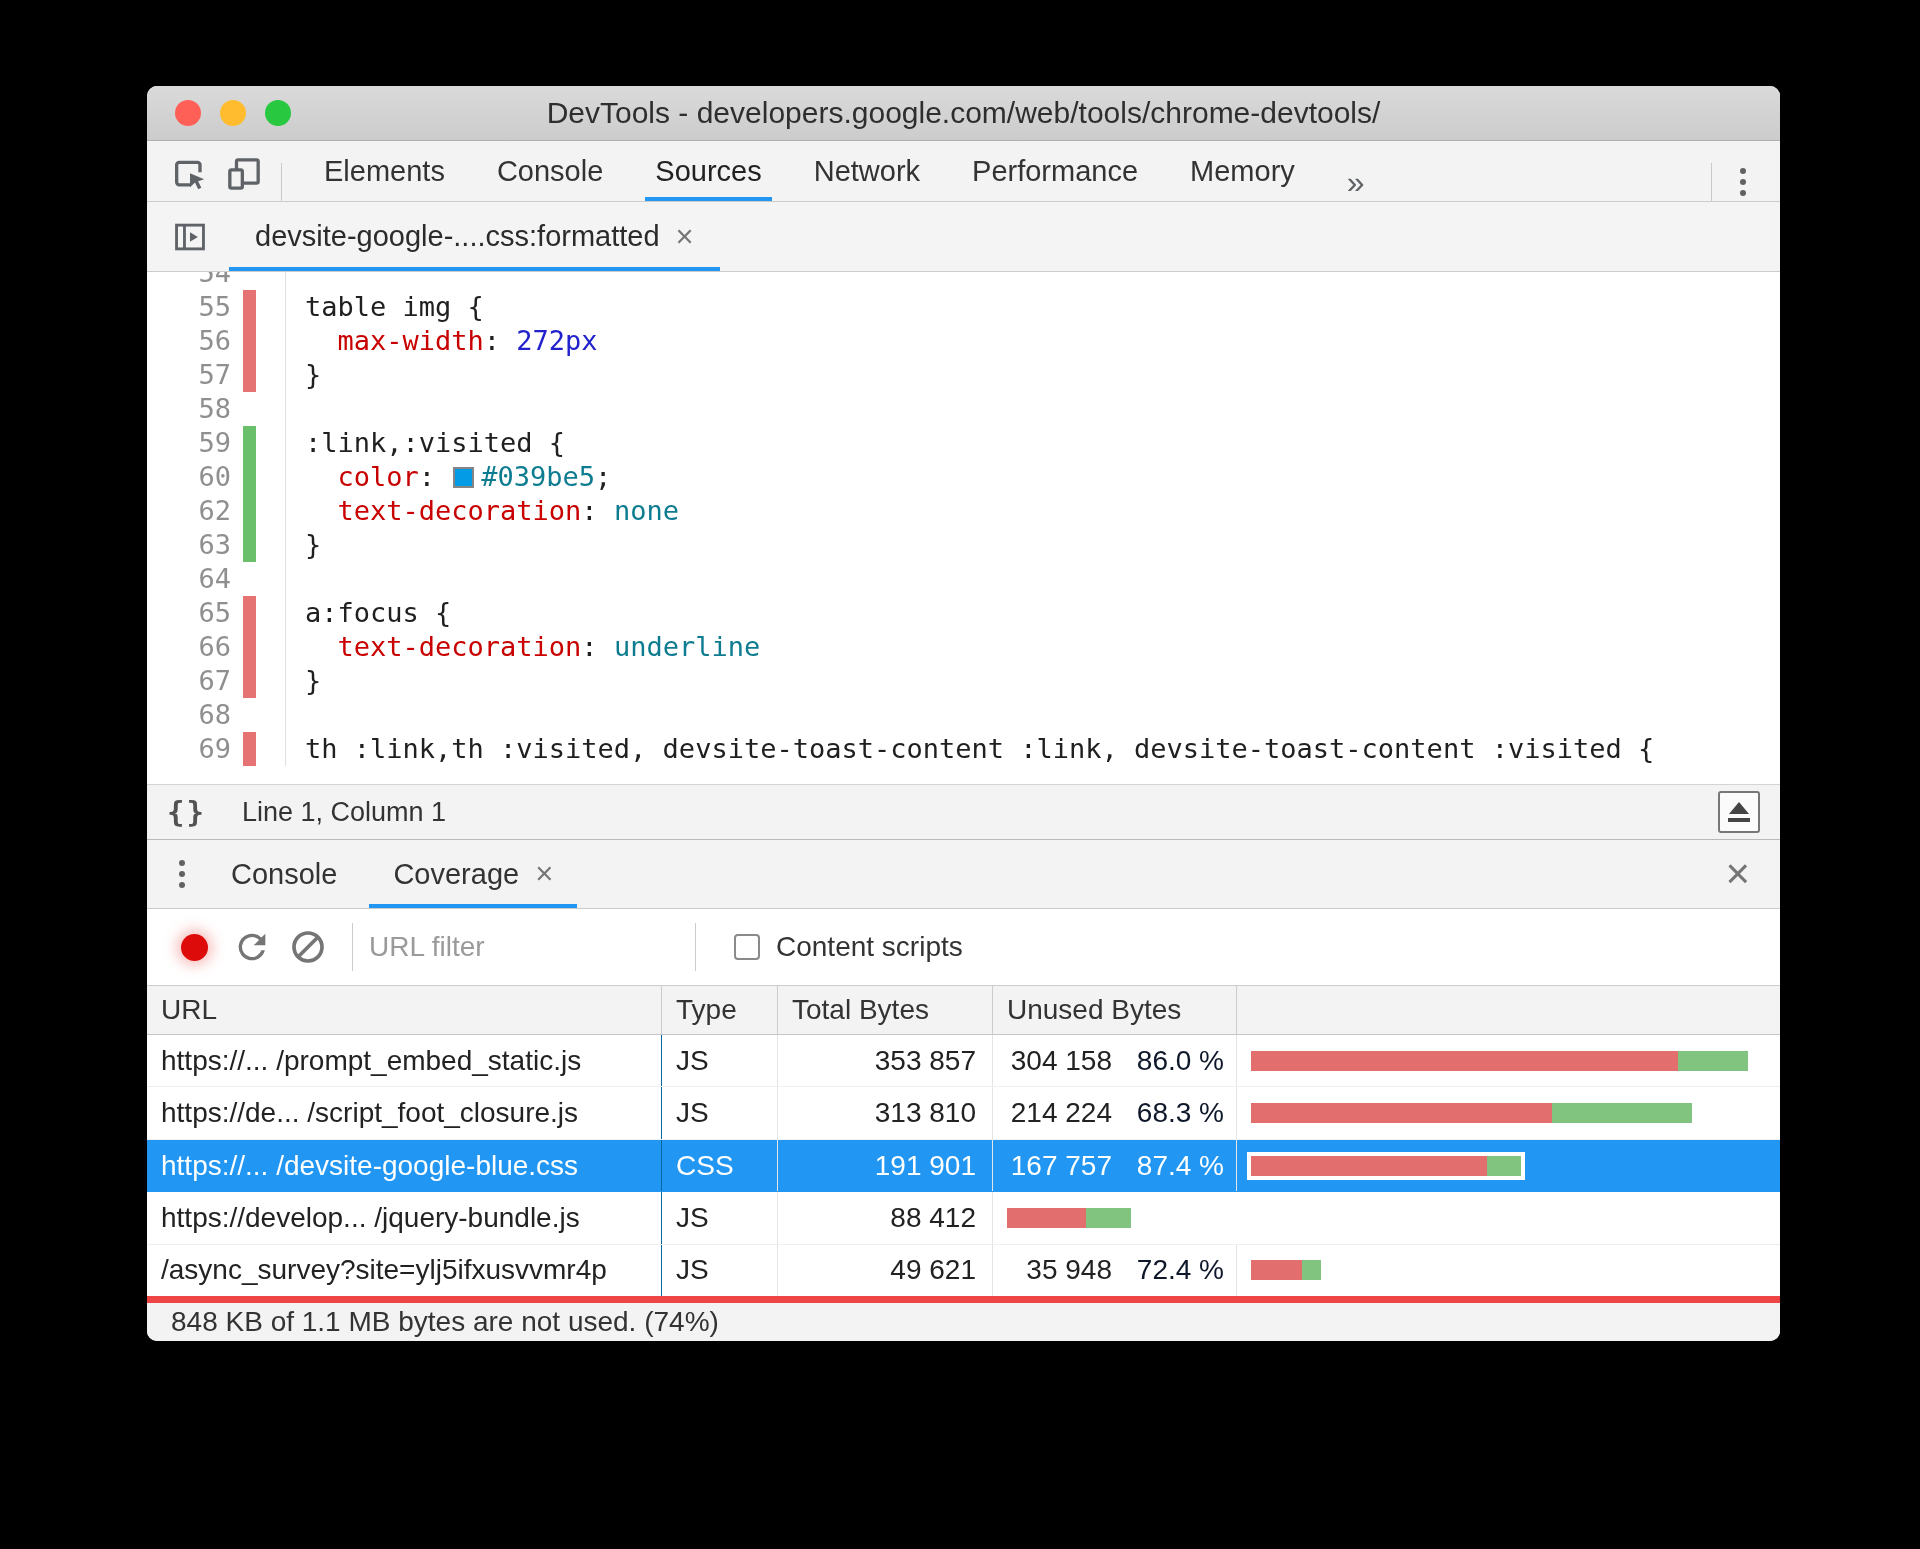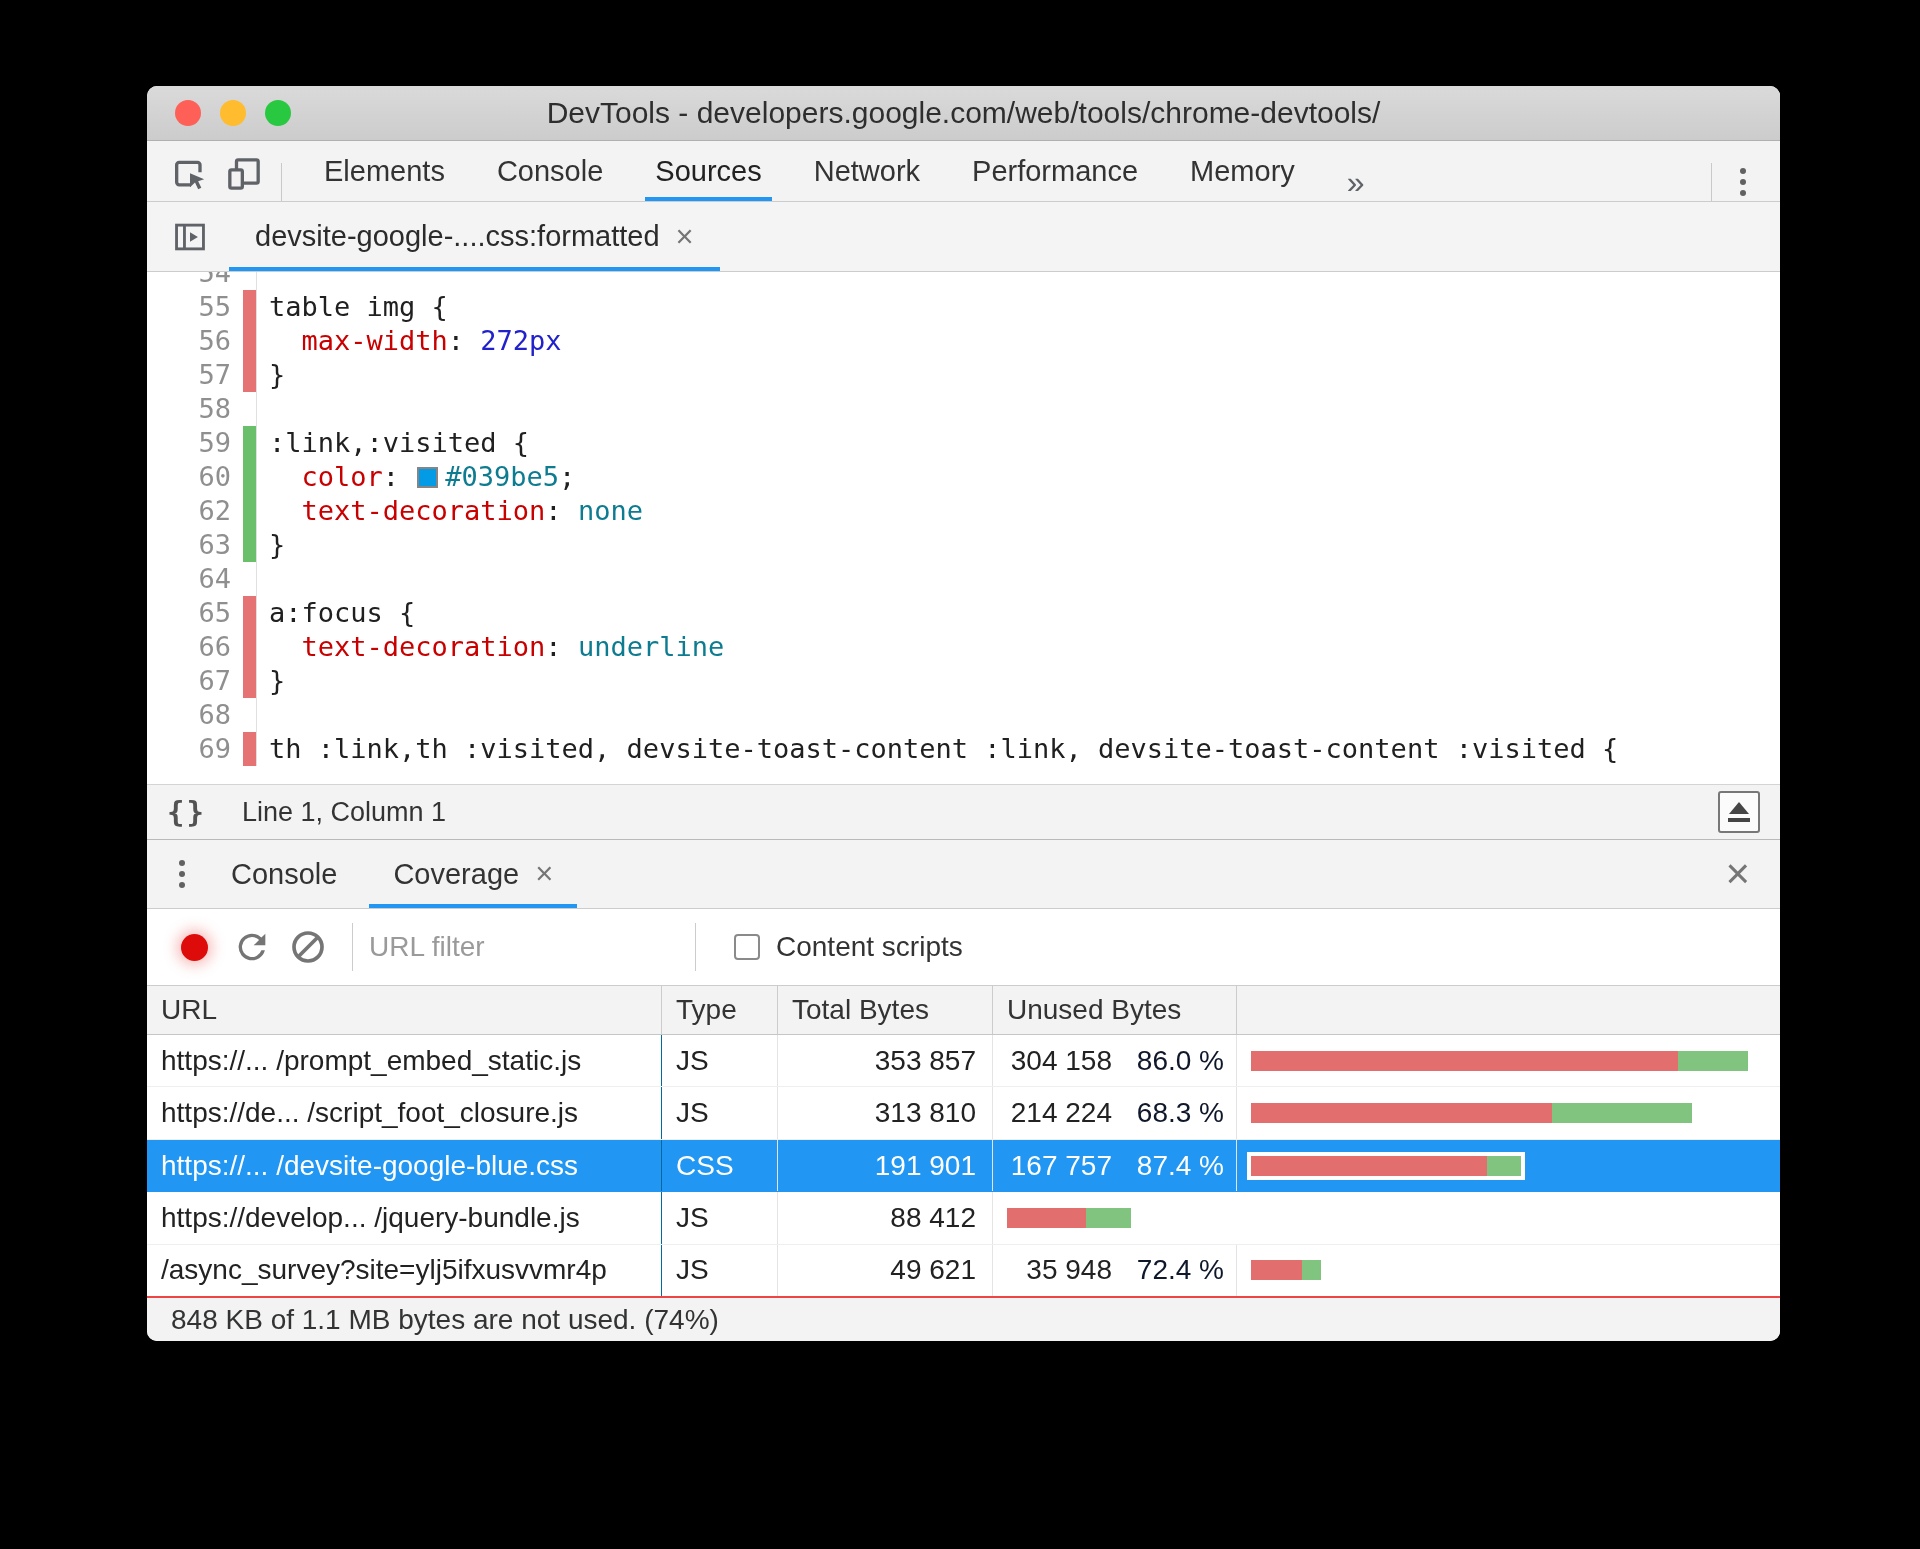--- a/index.html
+++ b/index.html
@@ -47,21 +47,21 @@
 
   
   .editor { flex:0 0 512px; background:#fff; overflow:hidden; }
   .code-scroll { margin-top:-16px; }
   .code-line { display:flex; height:34px; line-height:34px; white-space:pre;
                font-family:"DejaVu Sans Mono", monospace; font-size:27px; }
   .ln { flex:0 0 96px; text-align:right; padding-right:12px; color:#8f8f8f; }
   .cov { flex:0 0 13px; }
   .cov.red { background:var(--gutter-red,#e57373); }
   .cov.green { background:var(--gutter-green,#6abf6a); }
-  .txt { flex:1; border-left:1px solid #e0e0e0; padding-left:12px; overflow:hidden; }
+  .txt { flex:1; border-left:1px solid #e0e0e0; padding-left:19px; overflow:hidden;margin-left:29px; }
   .tok-plain { color:#202020; }
   .tok-prop { color:#c80000; }
   .tok-num { color:#2222cc; }
   .tok-val { color:#0e7c90; }
   .swatch { display:inline-block; width:21px; height:21px; border:2px solid #858585;
             margin:0 7px 0 2px; vertical-align:-2px; }
 
   
   .statusbar { flex:0 0 55px; background:#f3f3f3; border-top:1px solid #d4d4d4;
                display:flex; align-items:center; padding:0 20px; font-size:27px; color:#333; }
@@ -117,21 +117,21 @@
   .row .cell.c-unused { justify-content:flex-end; padding-right:12px; border-left:1px solid #e4e4e4; }
   .row .cell.c-bar { border-left:1px solid #e4e4e4; padding-left:14px; }
   .upct { width:112px; text-align:right; color:#0f172a; }
   .row.selected { background:var(--selection,#2196f3); color:#fff; border-bottom-color:transparent; }
   .row.selected .upct { color:#fff; }
   .bar { height:20px; background:var(--bar-used-green,#81c480); position:relative; }
   .bar .red { position:absolute; left:0; top:0; bottom:0; background:var(--bar-unused-red,#e26e6e); }
   .row.selected .bar { box-shadow:0 0 0 4px #fff; }
 
   
-  .cov-footer { flex:0 0 45px; background:#f3f3f3; border-top:2px solid #ef4444; display:flex;
+  .cov-footer { flex:0 0 45px; background:#f3f3f3; border-top:7px solid #ef4444; display:flex;
                 align-items:center; padding:0 24px; font-size:28px; color:#333; }
 </style>
 </head>
 <body>
 
 <div class="window">
 
   <div class="titlebar">
     <div class="traffic">
       <span class="light r"></span>

